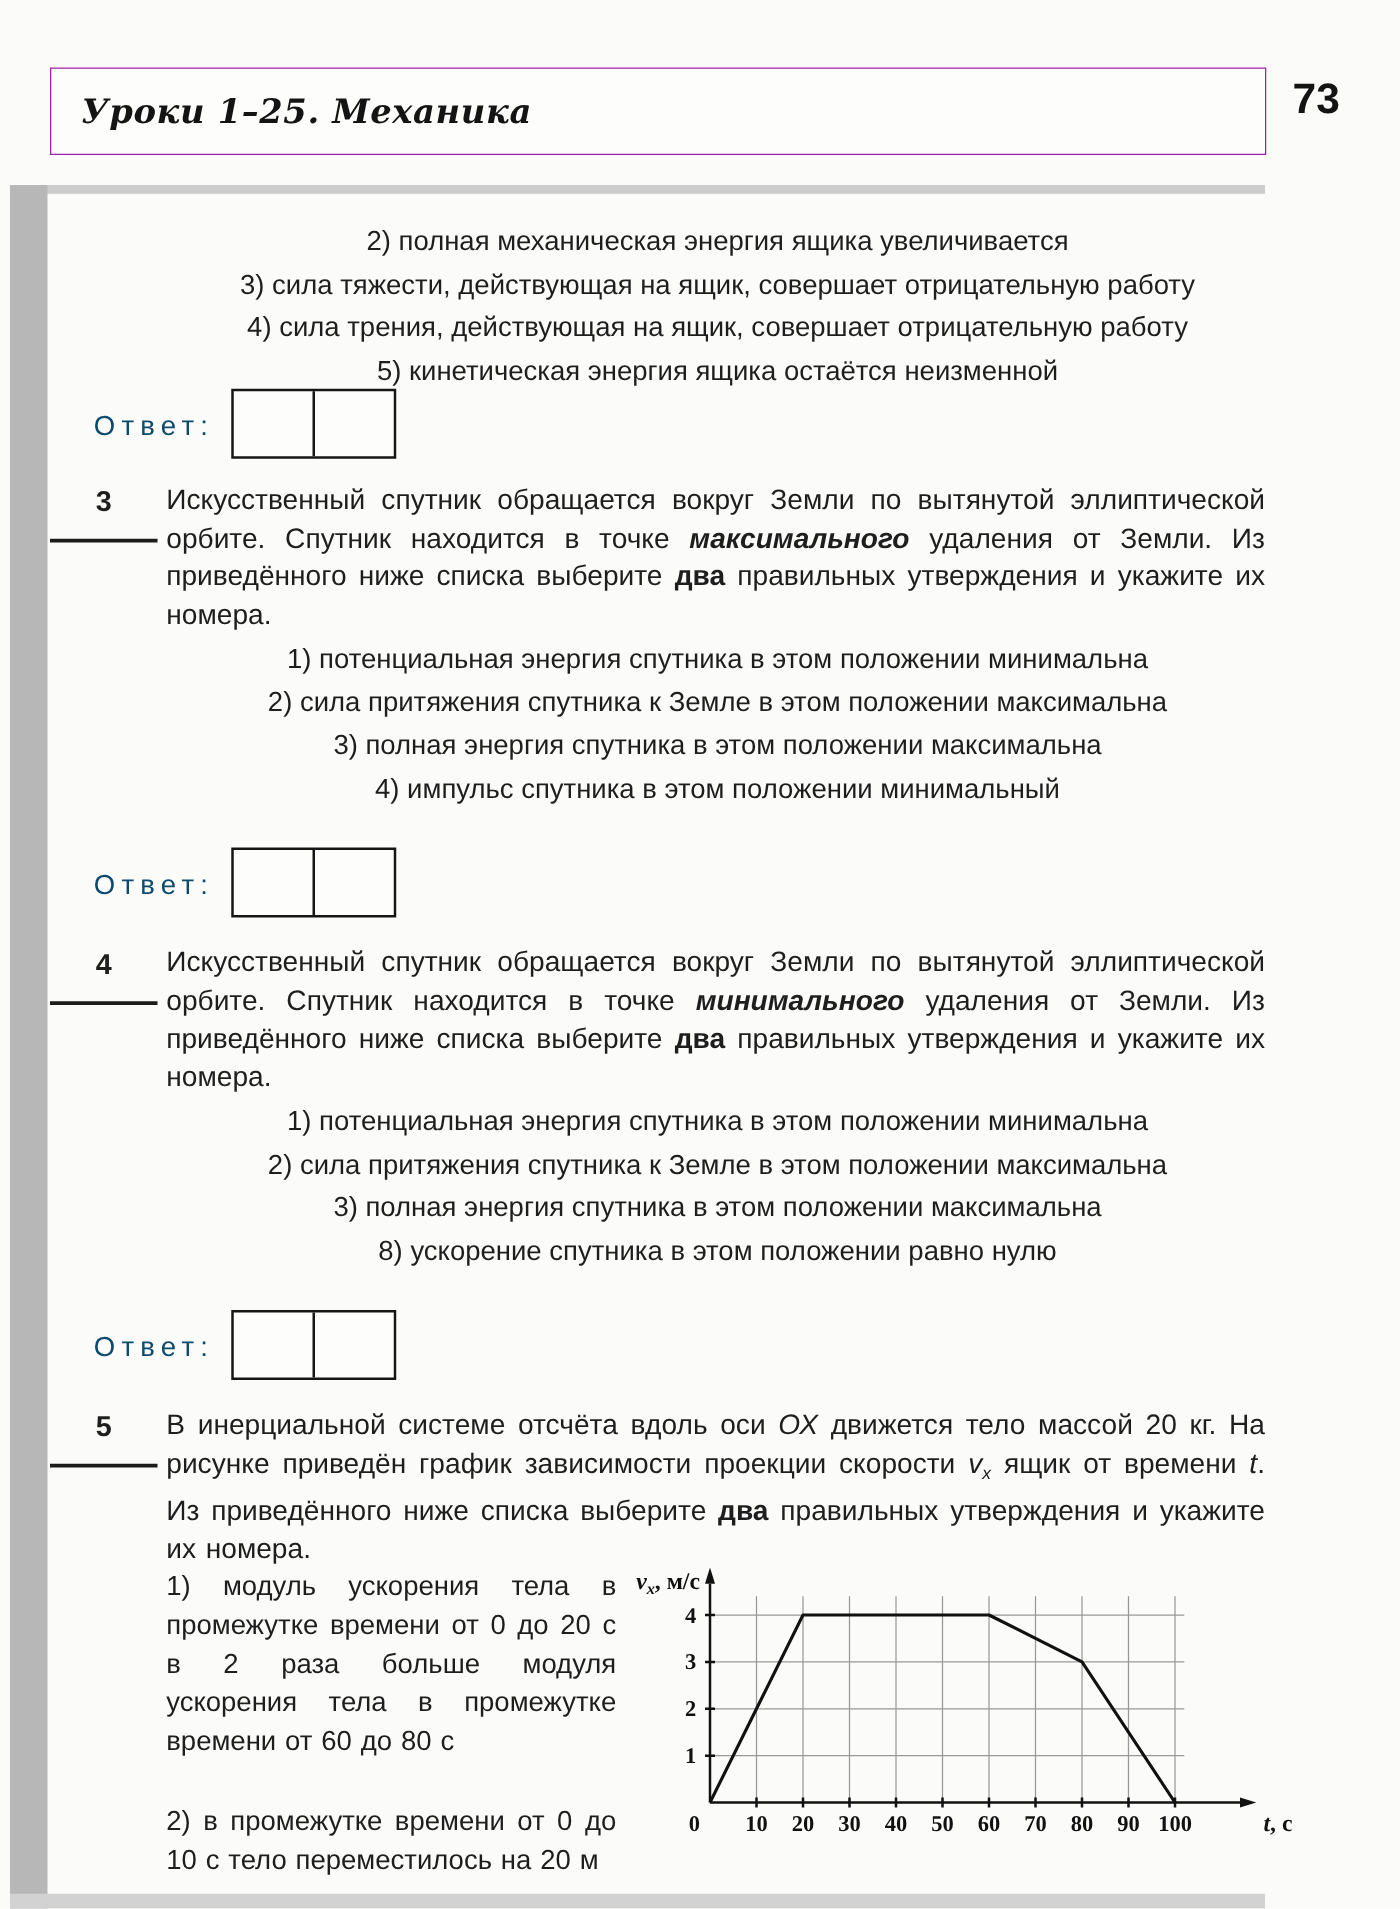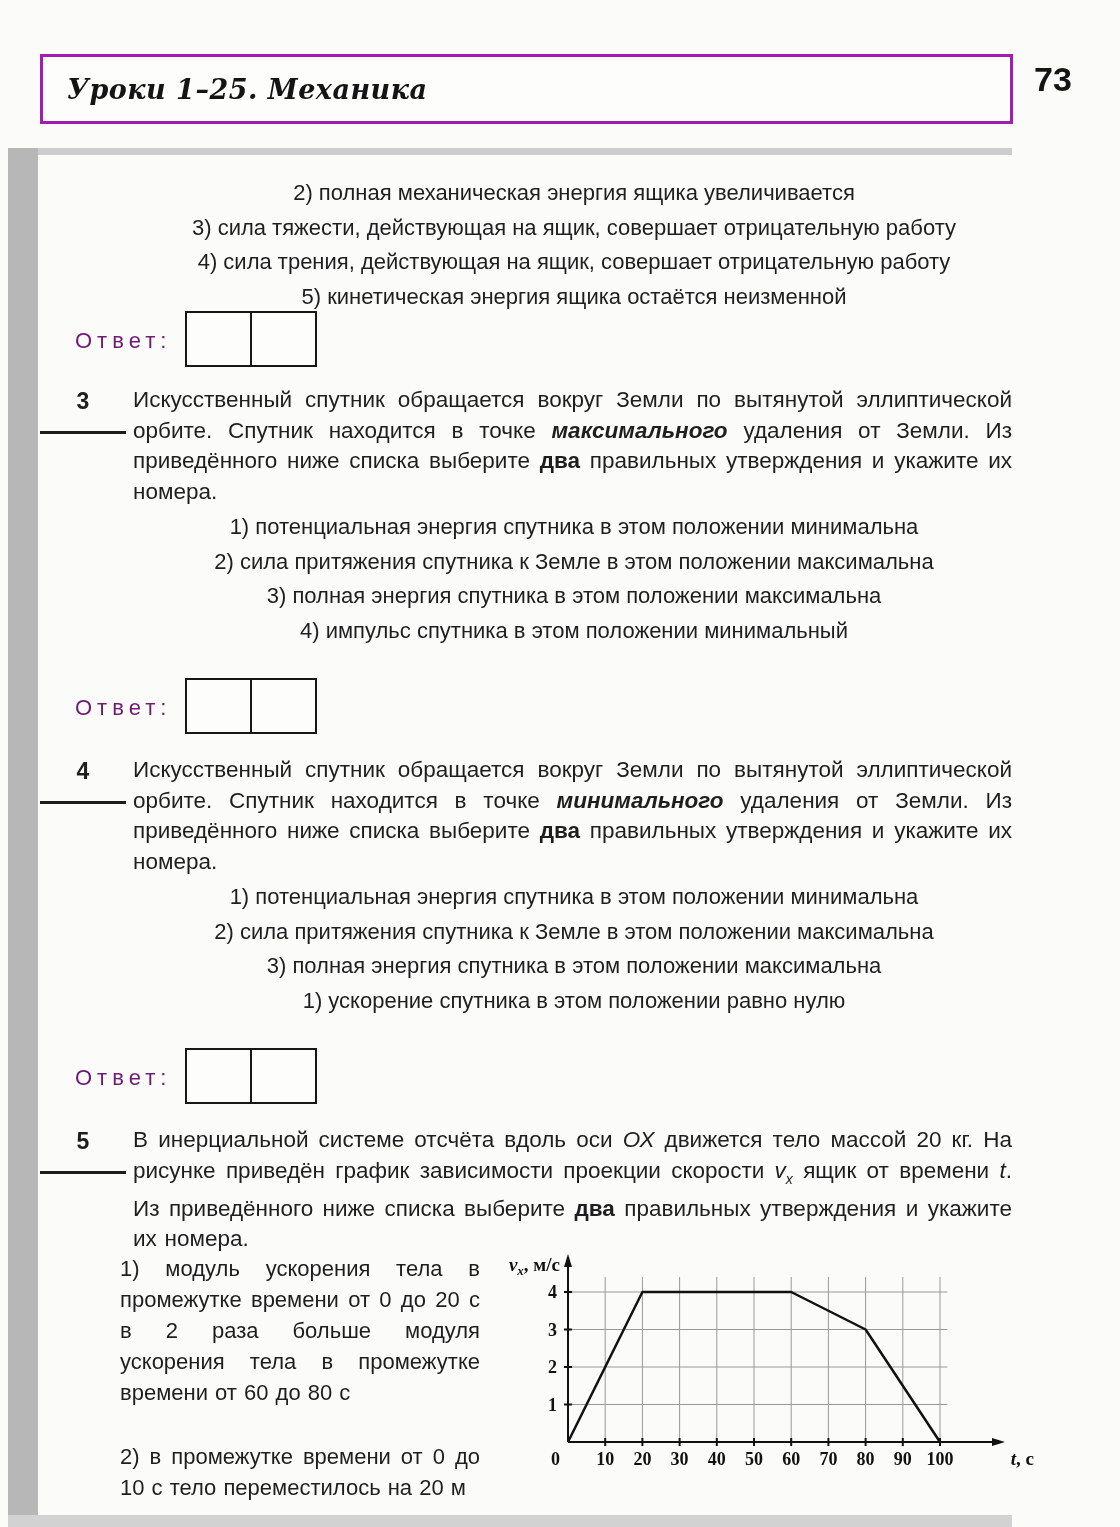--- a/index.html
+++ b/index.html
@@ -8,31 +8,31 @@
 
   .page { position:relative; width:1120px; height:1527px; background:#fbfbfa; overflow:hidden; }
 
   
   .shadow-left   { position:absolute; left:8px;  top:148px; width:30px;  height:1379px; background:#b7b7b7; }
   .shadow-top    { position:absolute; left:8px;  top:148px; width:1004px; height:7px;   background:#cccccc; }
   .shadow-bottom { position:absolute; left:8px;  top:1515px; width:1004px; height:12px; background:#d2d2d2; }
 
   
   .header-box { position:absolute; left:40px; top:54px; width:973px; height:70px;
-                border:3px solid #a21caf; background:#fdfdfc; display:flex; align-items:center; padding-left:24px; }
+                border:1px solid #a21caf; background:#fdfdfc; display:flex; align-items:center; padding-left:24px; }
   .header-title { font-family:"DejaVu Serif", serif; font-style:italic; font-weight:bold;
                   font-size:27px; letter-spacing:0.5px; color:#141414; }
   .page-num { position:absolute; left:1034px; top:60px; font-size:34px; font-weight:bold; color:#141414; }
 
   
   .optlist { position:absolute; width:882px; font-size:22px;text-align:center; }
   .optline { height:34.5px; line-height:34.5px; white-space:nowrap; }
 
   
-  .ans-label { position:absolute; font-size:22px; letter-spacing:5px; color:#701a75; }
+  .ans-label { position:absolute; font-size:22px; letter-spacing:5px; color:#0c4a6e; }
   .ans-box { position:absolute; width:132px; height:56px; border:2px solid #161616; display:flex; background:#fdfdfc; }
   .ans-cell { flex:1; border-right:2px solid #161616; }
   .ans-cell:last-child { border-right:none; }
 
   
   .qnum { position:absolute; left:40px; width:86px; text-align:center; font-size:23px; font-weight:700;
           border-bottom:3.5px solid #1c1c1c; }
 
   
   .qtext { position:absolute; left:133px; width:879px; font-size:22.5px; line-height:30.5px;
@@ -100,33 +100,33 @@
     <div class="ans-cell"></div>
   </div>
 
   <div class="qnum" style="top:758px; height:46px;">4</div>
   <div class="qtext" style="top:755px;"><span>Искусственный спутник обращается вокруг Земли по вытянутой эллиптической орбите. Спутник находится в точке </span><span class="bi">минимального</span><span> удаления от Земли. Из приведённого ниже списка выберите </span><b>два</b><span> правильных утверждения и укажите их номера.</span></div>
 
   <div class="optlist" style="left:133px; top:880px;">
     <div class="optline">1) потенциальная энергия спутника в этом положении минимальна</div>
     <div class="optline">2) сила притяжения спутника к Земле в этом положении максимальна</div>
     <div class="optline">3) полная энергия спутника в этом положении максимальна</div>
-    <div class="optline">1) ускорение спутника в этом положении равно нулю</div>
+    <div class="optline">8) ускорение спутника в этом положении равно нулю</div>
   </div>
 
   <div class="ans-label" style="left:75px; top:1065px;">Ответ:</div>
   <div class="ans-box" style="left:185px; top:1048px;">
     <div class="ans-cell"></div>
     <div class="ans-cell"></div>
   </div>
 
   <div class="qnum" style="top:1128px; height:46px;">5</div>
   <div class="qtext" style="top:1125px;"><span>В инерциальной системе отсчёта вдоль оси </span><i>ОХ</i><span> движется тело массой 20 кг. На рисунке приведён график зависимости проекции скорости </span><i>v</i><sub>x</sub><span> ящик от времени </span><i>t</i><span>. Из приведённого ниже списка выберите </span><b>два</b><span> правильных утверждения и укажите их номера.</span></div>
 
-  <div class="q5col" style="left:120px; top:1253px; width:360px;">
+  <div class="q5col" style="left:133px; top:1253px; width:360px;">
     <p>1) модуль ускорения тела в промежутке времени от 0 до 20 с в 2 раза больше модуля ускорения тела в промежутке времени от 60 до 80 с</p>
     <p>2) в промежутке времени от 0 до 10 с тело переместилось на 20 м</p>
   </div>
 
   <div class="chart" style="left:500px; top:1245px;">
     <svg width="540" height="240" viewBox="0 0 540 240">
         <g>
           <line x1="105.2" y1="197" x2="105.2" y2="32" class="grid"></line>
           <line x1="142.4" y1="197" x2="142.4" y2="32" class="grid"></line>
           <line x1="179.60000000000002" y1="197" x2="179.60000000000002" y2="32" class="grid"></line>

